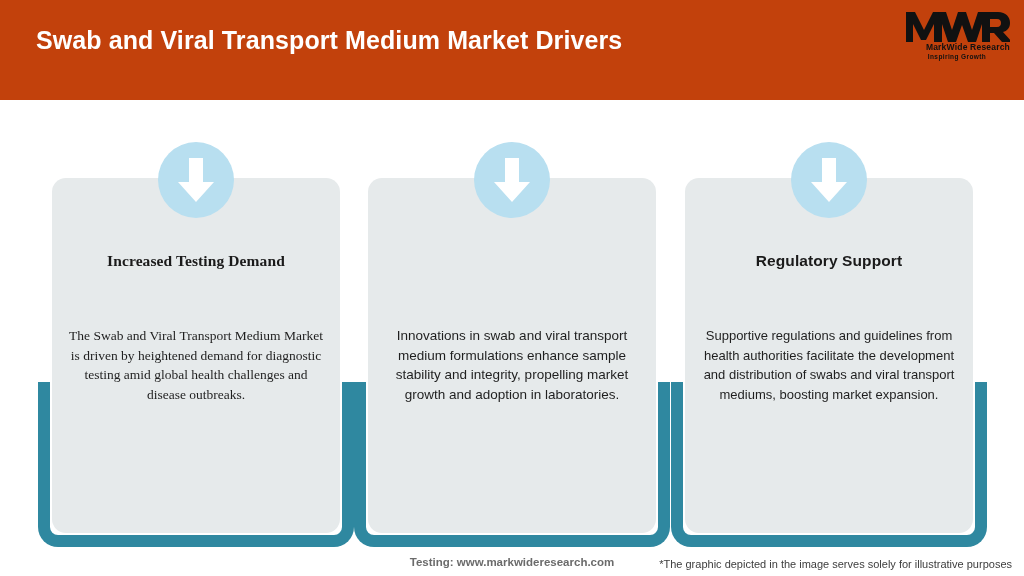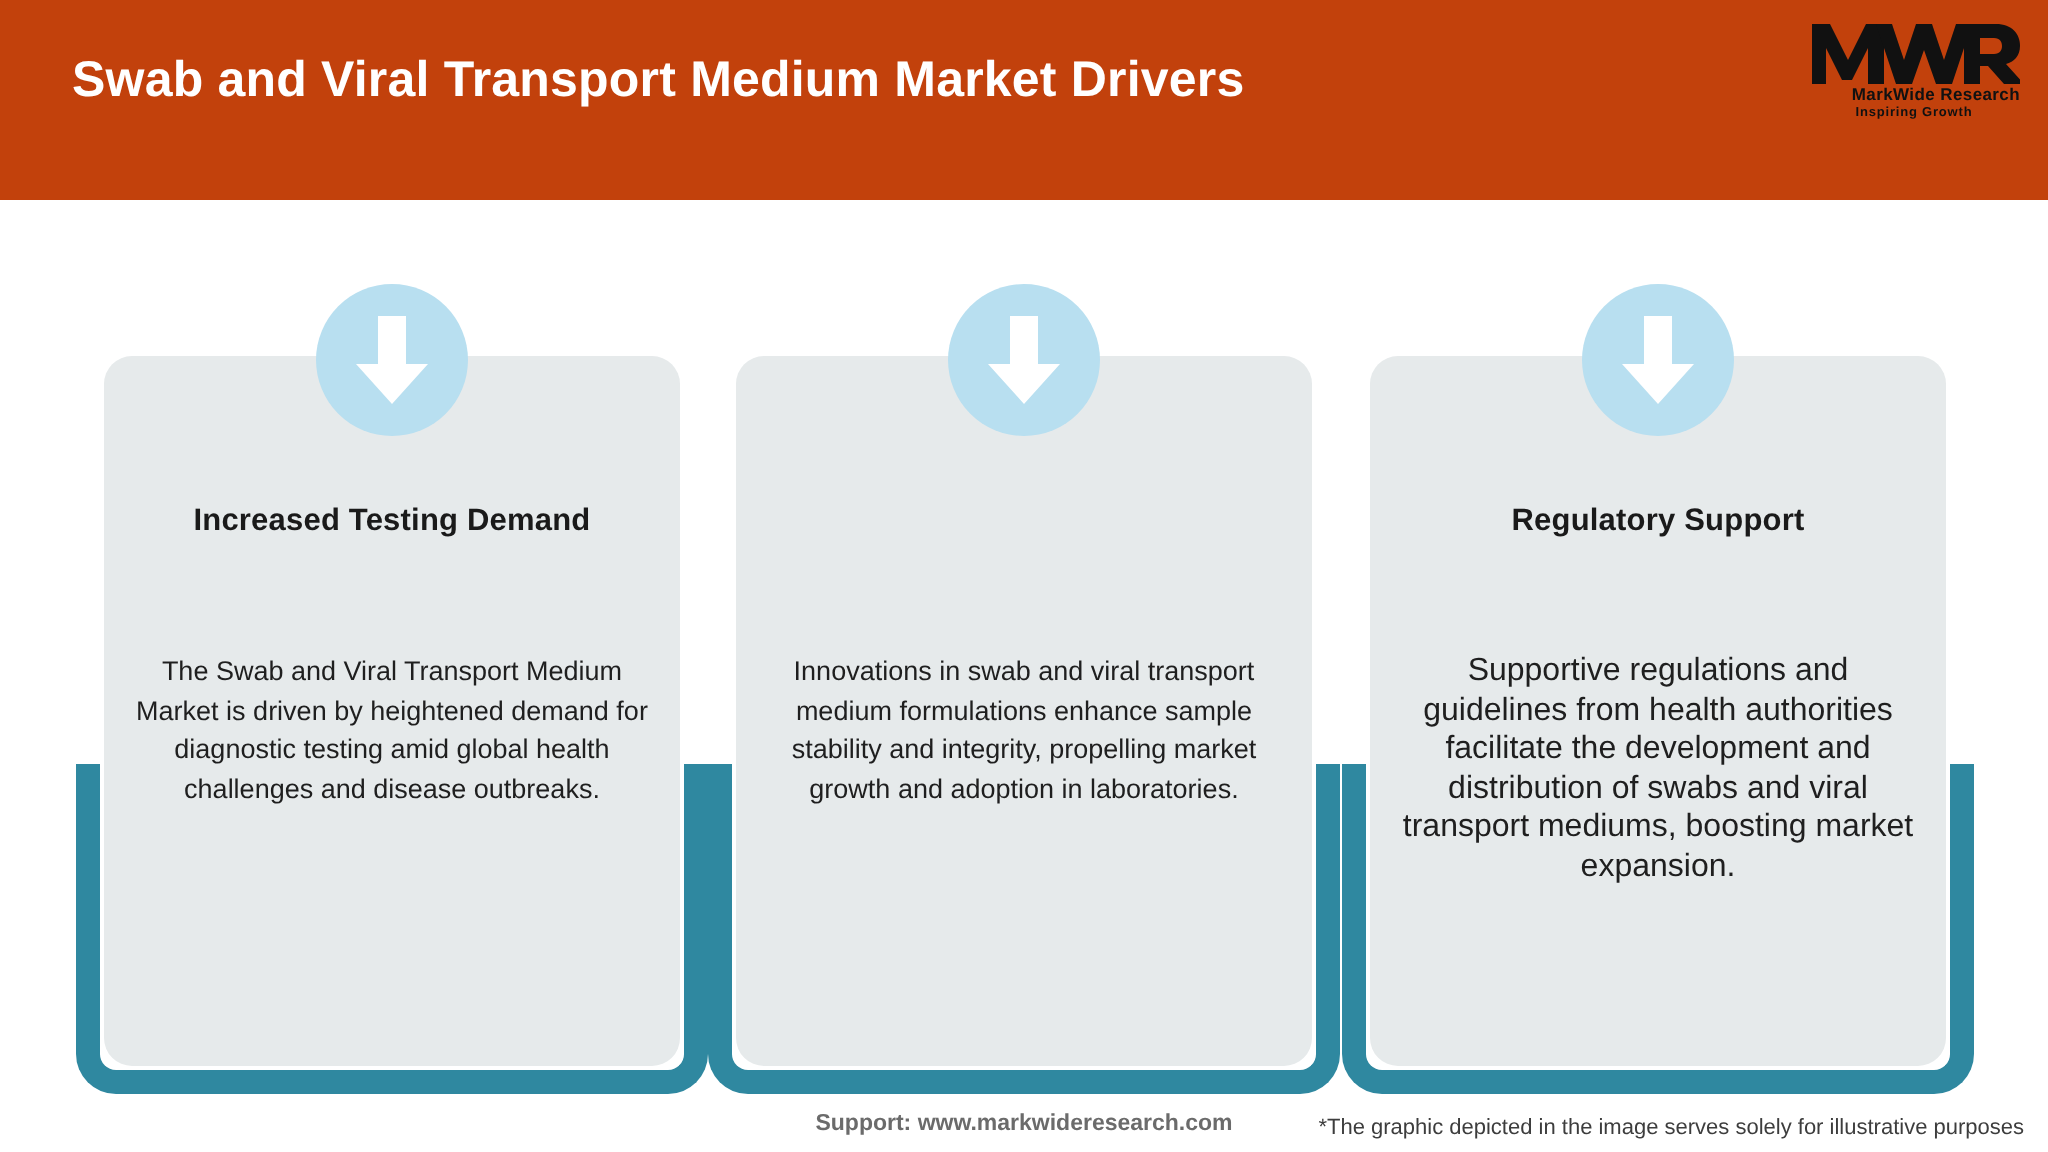--- a/index.html
+++ b/index.html
@@ -31,21 +31,21 @@
     white-space:nowrap;
   }
   .logo-tag{
     position:absolute;left:0;top:45px;width:106px;text-align:center;
     font-size:6.5px;font-weight:bold;color:#111111;letter-spacing:.4px;
     white-space:nowrap;
   }
 
   
   .card-wrap{position:absolute;top:178px;width:288px;height:355px;}
-  .card-wrap.c0{left:52px;}
+  .card-wrap.c0{left:52px;font-family:Liberation Serif, serif;}
   .card-wrap.c1{left:368px;}
   .card-wrap.c2{left:685px;}
 
   
   .accent{
     position:absolute;left:-14px;top:204px;width:316px;height:165px;
     border-left:12px solid #2f88a0;
     border-right:12px solid #2f88a0;
     border-bottom:12px solid #2f88a0;
     border-bottom-left-radius:20px;
@@ -60,21 +60,21 @@
   .card-title{
     position:absolute;left:10px;right:10px;top:74px;
     text-align:center;font-size:15.5px;font-weight:bold;color:#1a1a1a;
     letter-spacing:.1px;
   }
   .card-body{
     position:absolute;left:14px;right:14px;top:148px;
     font-size:13.5px;line-height:19.5px;color:#1f1f1f;
     text-align:center;
   }
-  .card-wrap.c2 .card-body{left:12px;right:12px;font-size:16px;line-height:19.5px;}
+  .card-wrap.c2 .card-body{left:12px;right:12px;font-size:13px;line-height:19.5px;}
 
   
   .icon-circle{
     position:absolute;top:-36px;left:50%;transform:translateX(-50%);
     width:76px;height:76px;border-radius:50%;
     background:#b8dff0;z-index:3;
   }
   .icon-circle svg{position:absolute;left:50%;top:50%;transform:translate(-50%,-50%);}
 
   
@@ -144,16 +144,16 @@
       <div class="card-title">Regulatory Support</div>
       <div class="card-body">Supportive regulations and guidelines from health authorities facilitate the development and distribution of swabs and viral transport mediums, boosting market expansion.</div>
     </div>
     <div class="icon-circle">
       <svg width="42" height="48" viewBox="0 0 42 48" xmlns="http://www.w3.org/2000/svg">
         <polygon fill="#ffffff" points="14,2 28,2 28,26 39,26 21,46 3,26 14,26"></polygon>
       </svg>
     </div>
   </div>
 
-  <div class="source">Support: www.markwideresearch.com</div>
+  <div class="source">Testing: www.markwideresearch.com</div>
   <div class="disclaimer">*The graphic depicted in the image serves solely for illustrative purposes</div>
 
 </div>
 
 </body></html>

